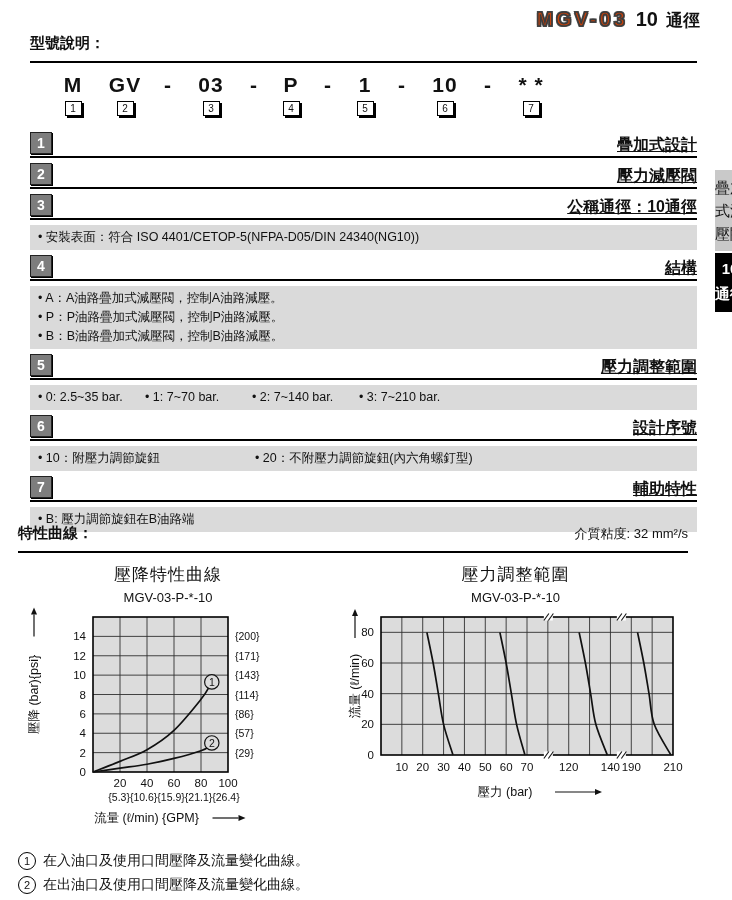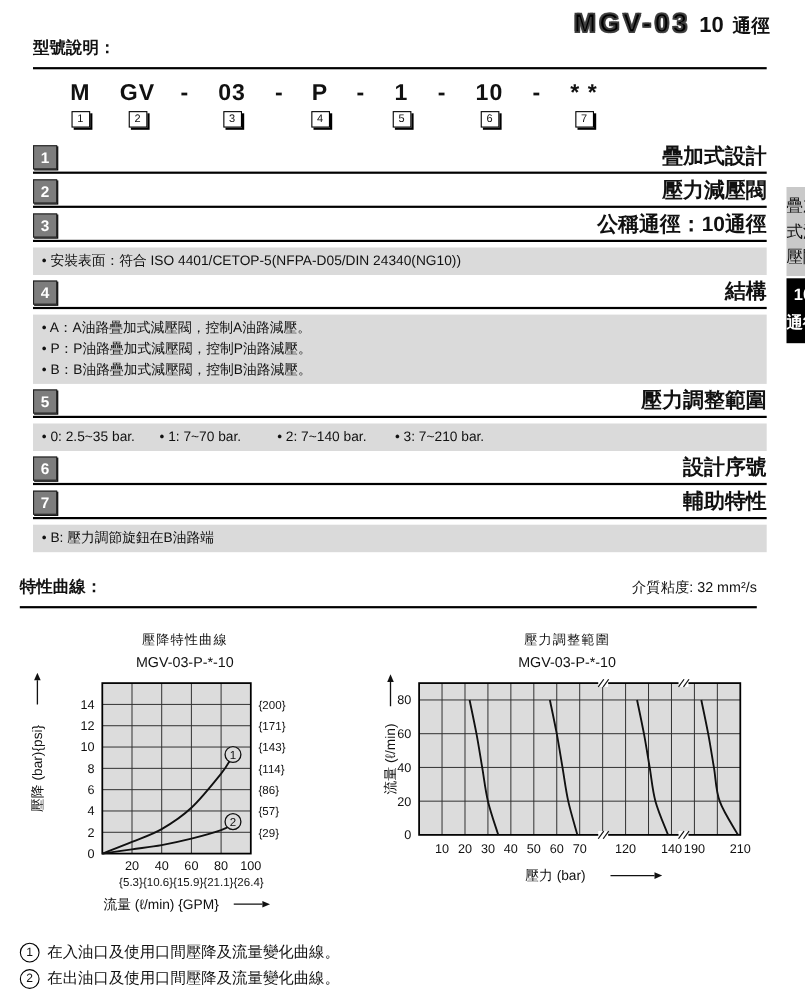--- a/index.html
+++ b/index.html
@@ -1,60 +1,60 @@
 <!DOCTYPE html>
 <html><head>
 <meta charset="utf-8">
 <style>
   html,body{margin:0;padding:0;background:#fff;}
   .page{position:relative;width:732px;height:900px;background:#fff;overflow:hidden;
         font-family:"Liberation Sans","DejaVu Sans",sans-serif;color:#111;}
   
   .hdr-title{position:absolute;top:8px;right:32px;display:flex;align-items:baseline;gap:8px;}
-  .mgv{font-size:24px;font-weight:bold;letter-spacing:3px;color:#000000;
+  .mgv{font-size:20px;font-weight:bold;letter-spacing:3px;color:#c2410c;
        -webkit-text-stroke:1.4px #3c3c3c;
        text-shadow:-1px -1px 0 #555,1px -1px 0 #555,-1px 1px 0 #555,1px 1px 0 #555;}
   .hdr-num{font-size:20px;font-weight:bold;}
   .hdr-suffix{font-size:17px;font-weight:bold;}
   
   .content{position:absolute;left:30px;top:34px;width:667px;}
   .sec-heading{font-size:15px;font-weight:bold;margin-bottom:8px;}
   .hr{height:2px;background:#000;}
   .code-row{display:flex;align-items:flex-start;padding-left:20px;margin:10px 0 16px 0;}
   .code-col{display:flex;flex-direction:column;align-items:center;width:46px;}
   .code-col.wide{width:58px;}
   .code-col.dash{width:28px;}
   .code-text{font-size:21px;font-weight:bold;line-height:24px;letter-spacing:1px;}
   .code-box{margin-top:4px;width:15px;height:13px;border:1px solid #000;background:#fff;
             box-shadow:2px 2px 0 #000;font-size:10px;display:flex;align-items:center;justify-content:center;}
   .sec-header{display:flex;justify-content:space-between;align-items:flex-end;
               border-bottom:2px solid #000;padding-bottom:2px;margin-bottom:5px;}
   .sec-num{width:20px;height:20px;background:#7d7d7d;color:#fff;font-weight:bold;font-size:14px;
            display:flex;align-items:center;justify-content:center;border:1px solid #222;box-shadow:1px 1px 0 #000;}
-  .sec-title{font-weight:bold;font-size:19px;line-height:1.15;}
+  .sec-title{font-weight:bold;font-size:16px;line-height:1.15;text-decoration:underline;}
   .bar{background:#dadada;padding:3px 8px;font-size:12.5px;margin-bottom:5px;}
   .bar .line{line-height:19px;}
   .bar.inline{display:flex;}
   .bar.inline .line{min-width:107px;}
   .bar.inline.two .line:first-child{min-width:217px;}
   
   .side-tab{position:absolute;top:170px;right:-13px;width:30px;text-align:center;}
   .side-tab-gray{background:#c9c9c9;color:#111;font-size:15px;line-height:23px;padding:6px 0;
                  word-break:break-all;font-weight:500;}
   .side-tab-black{background:#000;color:#fff;font-size:15px;font-weight:bold;line-height:25px;
                   padding:3px 0 6px 0;word-break:break-all;margin-top:2px;}
   
   .curves{position:absolute;left:18px;top:524px;width:670px;}
   .curves-head{display:flex;justify-content:space-between;align-items:baseline;margin-bottom:8px;}
   .visc{font-size:13px;}
   .charts-row{display:flex;margin-top:8px;}
   .chart{display:flex;flex-direction:column;align-items:center;}
   .chart.left{width:300px;}
   .chart.right{width:345px;margin-left:25px;}
-  .chart-title{font-size:12px;margin-top:12px;letter-spacing:1px;font-family:Liberation Serif, serif;}
+  .chart-title{font-size:17px;margin-top:2px;letter-spacing:1px;font-family:Liberation Serif, serif;}
   .chart-subtitle{font-size:13px;margin-top:4px;}
   .chart-canvas{margin-top:2px;}
   svg{font-family:"Liberation Sans","DejaVu Sans",sans-serif;}
   .notes{margin-top:16px;}
   .note{display:flex;align-items:center;gap:7px;font-size:14px;margin:6px 0;}
   .note-circ{width:16px;height:16px;border:1.3px solid #000;border-radius:50%;font-size:11px;
              display:inline-flex;align-items:center;justify-content:center;flex:0 0 auto;}
 </style>
 </head>
 <body>
@@ -146,20 +146,24 @@
         </div>
         <div class="bar inline">
           <div class="line">• 0: 2.5~35 bar.</div>
           <div class="line">• 1: 7~70 bar.</div>
           <div class="line">• 2: 7~140 bar.</div>
           <div class="line">• 3: 7~210 bar.</div>
         </div>
         <div class="sec-header">
           <div class="sec-num">6</div>
           <div class="sec-title">設計序號</div>
+        </div>
+        <div class="bar inline two">
+          <div class="line">• 10：附壓力調節旋鈕</div>
+          <div class="line">• 20：不附壓力調節旋鈕(內六角螺釘型)</div>
         </div>
         <div class="sec-header">
           <div class="sec-num">7</div>
           <div class="sec-title">輔助特性</div>
         </div>
         <div class="bar">
           <div class="line">• B: 壓力調節旋鈕在B油路端</div>
         </div>
       </div>
   </div>

